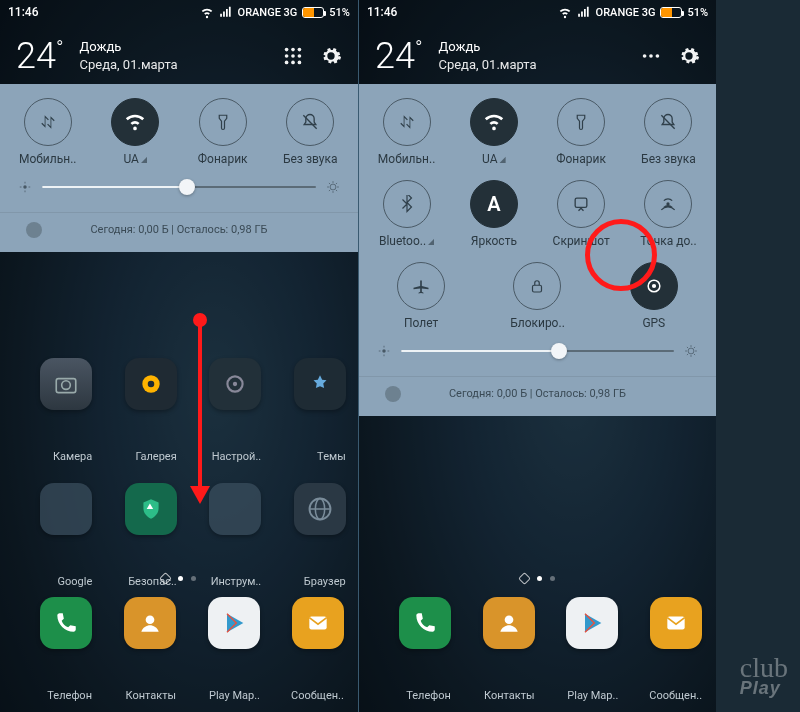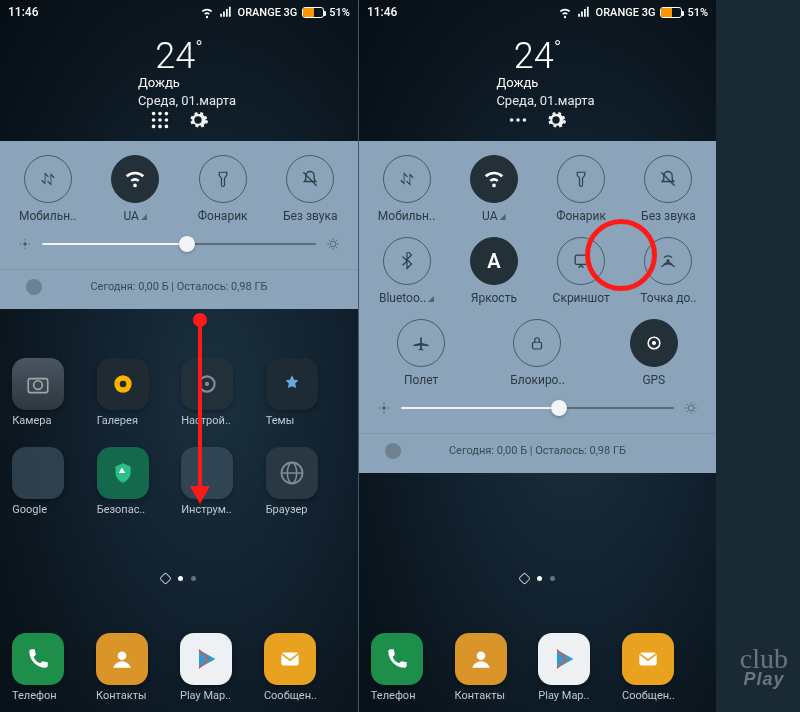--- a/index.html
+++ b/index.html
@@ -47,21 +47,21 @@
   }
   .sb-battery::after {
     content: ""; position: absolute; right: -3px; top: 3px; width: 2px; height: 5px;
     background: #fff; border-radius: 0 1px 1px 0;
   }
   .sb-batt-fill { background: #ff9500; height: 100%; width: 51%; border-radius: 2px 0 0 2px; }
 
   
   .weather {
     display: flex; align-items: center; padding: 14px 16px 10px;
-    color: #fff; position: relative; z-index: 5; flex-direction: column;
+    color: #fff; position: relative; z-index: 5;
   }
   .w-temp { font-size: 36px; font-weight: 300; line-height: 1; }
   .w-deg { font-size: 20px; vertical-align: top; }
   .w-text { margin-left: 16px; font-size: 13px; line-height: 1.35; }
   .w-text .sub { opacity: .9; }
   .w-flex { flex: 1; }
   .w-icons { display: flex; gap: 16px; align-items: center; }
   .w-ico { width: 22px; height: 22px; opacity: .95; }
 
   
@@ -133,22 +133,23 @@
     z-index: 2;
   }
   .apps {
     position: absolute;
     left: 0; right: 0;
     z-index: 3;
     color: #bfc9d0;
   }
   .app-row { display: flex; justify-content: space-around; padding: 0 10px; margin-bottom: 20px; }
   .app {
-    display: flex; flex-direction: column; align-items: flex-start; width: 80px;
+    display: flex; flex-direction: column; align-items: flex-end; width: 80px;
     font-size: 11px;
+    gap: 36px;
   }
   .app-ic {
     width: 52px; height: 52px; border-radius: 14px;
     display: flex; align-items: center; justify-content: center; margin-bottom: 4px;
     box-shadow: 0 2px 4px rgba(0,0,0,.3);
   }
   .app-label { white-space: nowrap; overflow: hidden; text-overflow: ellipsis; max-width: 80px; }
 
   .pager { position: absolute; left: 0; right: 0; z-index: 3; display: flex; justify-content: center; gap: 8px; }
   .pager span { width: 5px; height: 5px; border-radius: 50%; background: rgba(255,255,255,.35); }
@@ -186,25 +187,25 @@
     width: 72px; height: 72px;
     border: 5px solid #ff1a1a;
     border-radius: 50%;
     z-index: 10;
     pointer-events: none;
   }
 
   
   .watermark {
     position: absolute;
-    right: 12px; bottom: 25px;
+    right: 12px; bottom: 16px;
     z-index: 20;
     color: rgba(255,255,255,.35);
     font-family: "Brush Script MT", cursive;
-    text-align: center;
+    text-align: left;
     line-height: .9;
     font-size: 28px;
     margin-top: 28px;
   }
   .watermark .l2 {
     font-family: sans-serif; font-size: 18px; font-style: italic; font-weight: 700;
     letter-spacing: 1px;
   }
 
   svg { display: block; }

